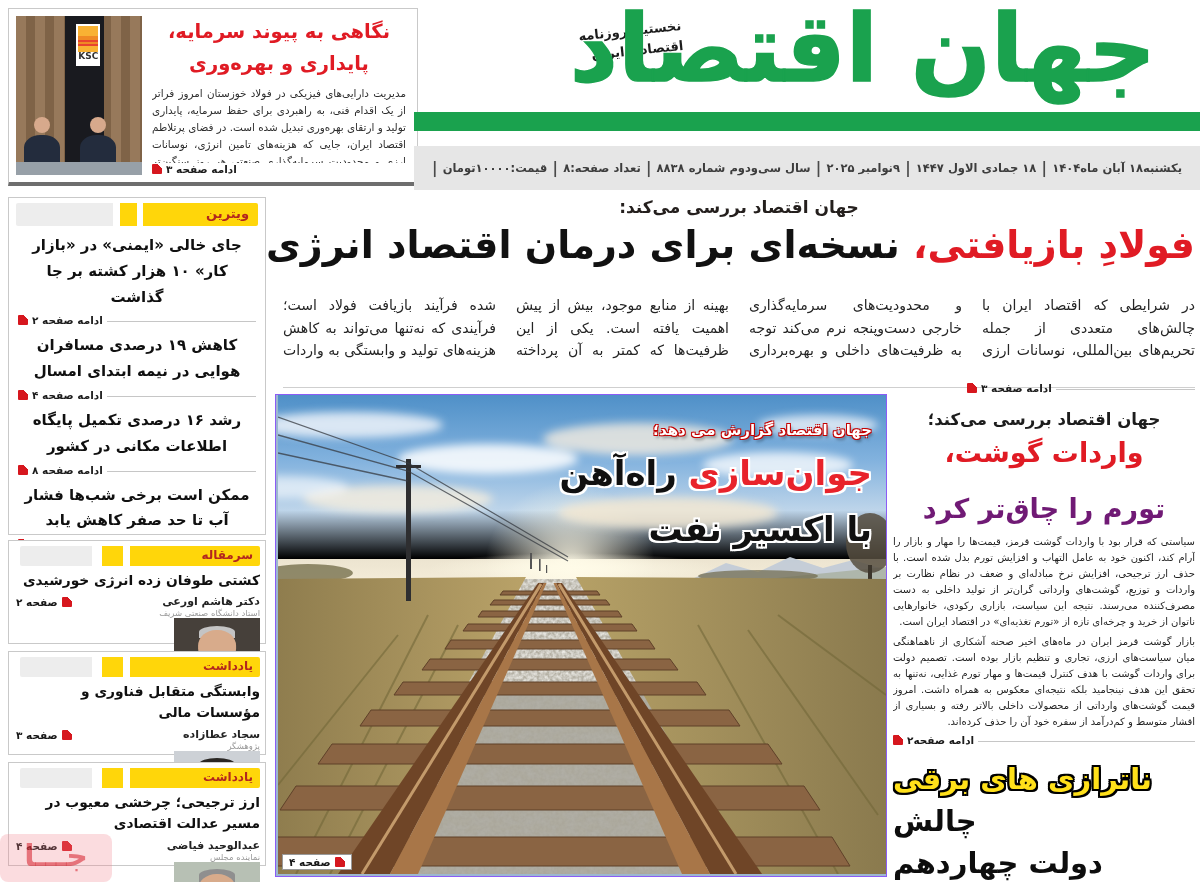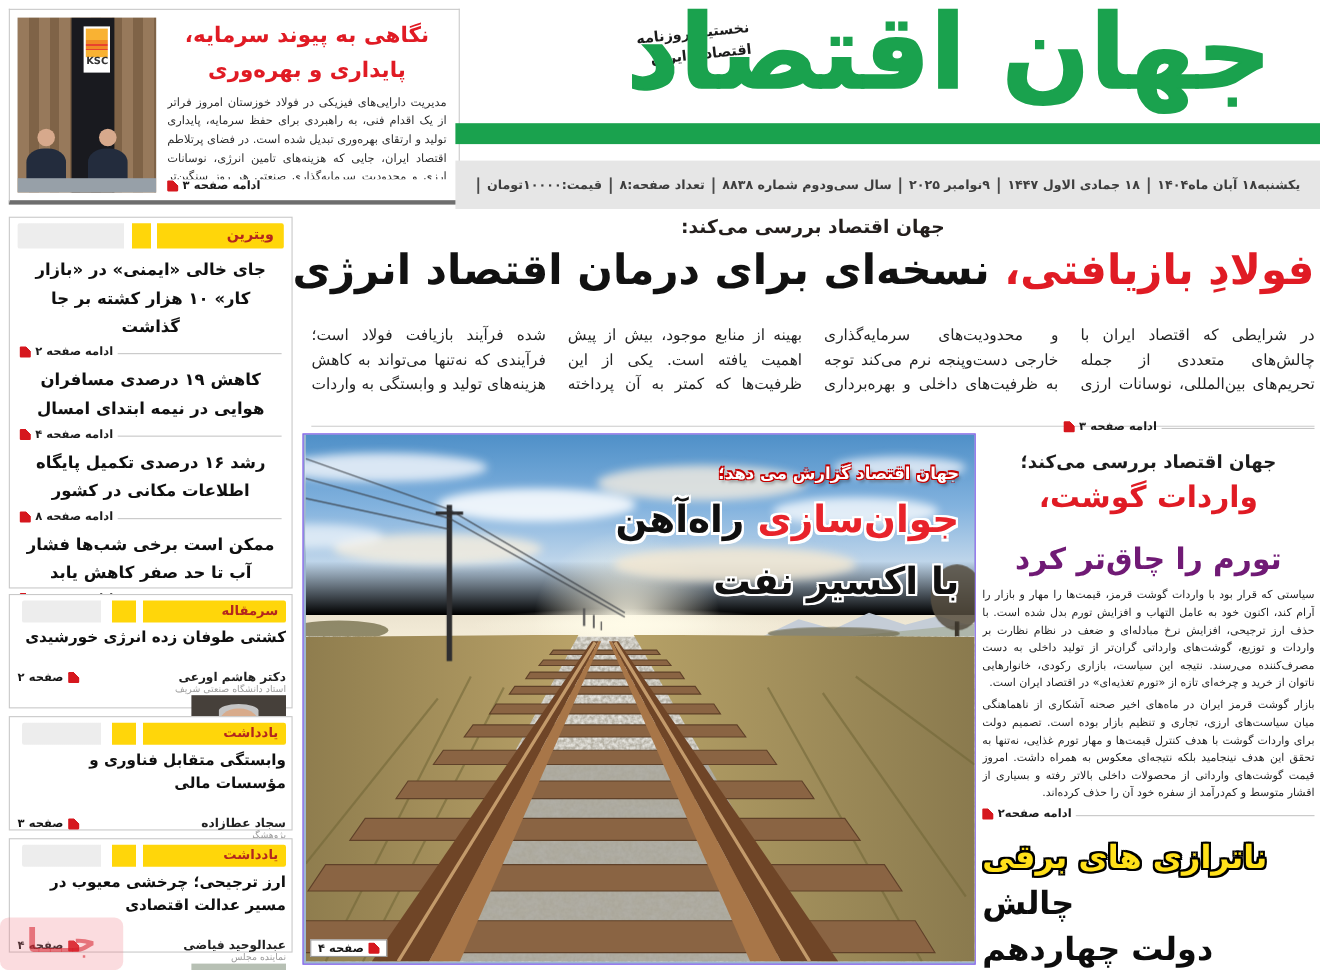--- a/index.html
+++ b/index.html
@@ -70,21 +70,21 @@
   .v-item{padding:7px 2px 0 2px;}
   .v-title{font-size:15px;font-weight:bold;line-height:1.72;text-align:center;color:#101010;}
 
   
   .card{left:8px;width:258px;height:104px;border:1px solid var(--rule);background:#fff;padding:5px;
     display:flex;flex-direction:column;position:absolute;}
   .card .content{flex:1;padding-left:6px;position:relative;}
   .card .bar{height:20px;background:linear-gradient(90deg,#ededed 0 30%,#ffffff 30% 34%,#ffd60a 34% 43%,#ffffff 43% 46%,#ffd60a 46% 100%);}
   .card .bar .lbl{font-size:12px;top:2px;right:7px;}
   .c-title{margin-top:4px;font-size:13.8px;font-weight:bold;line-height:1.55;text-align:right;color:#101010;max-height:44px;overflow:hidden;}
-  .c-author{margin-top:18px;font-size:11px;font-weight:bold;color:#222;text-align:right;}
+  .c-author{margin-top:4px;font-size:11px;font-weight:bold;color:#222;text-align:right;}
   .c-role{font-size:8.5px;color:#9a9a9a;text-align:right;}
   .card .pageref{position:absolute;left:2px;bottom:10px;}
   .cphoto{flex:0 0 86px;width:86px;position:relative;overflow:hidden;}
   .cphoto .h{position:absolute;top:14%;left:50%;transform:translateX(-50%);width:44%;height:38%;border-radius:48% 48% 44% 44%;}
   .cphoto .hair{position:absolute;top:9%;left:29%;width:42%;height:14%;border-radius:50% 50% 0 0;}
   .cphoto .b{position:absolute;bottom:-8%;left:8%;width:84%;height:46%;border-radius:42% 42% 0 0;}
   .cphoto .tie{position:absolute;bottom:0;left:46%;width:8%;height:32%;}
 
   
   .figure{left:275px;top:394px;width:612px;height:483px;border:1px solid #8b5cf6;overflow:hidden;background:#9db7cf;}

